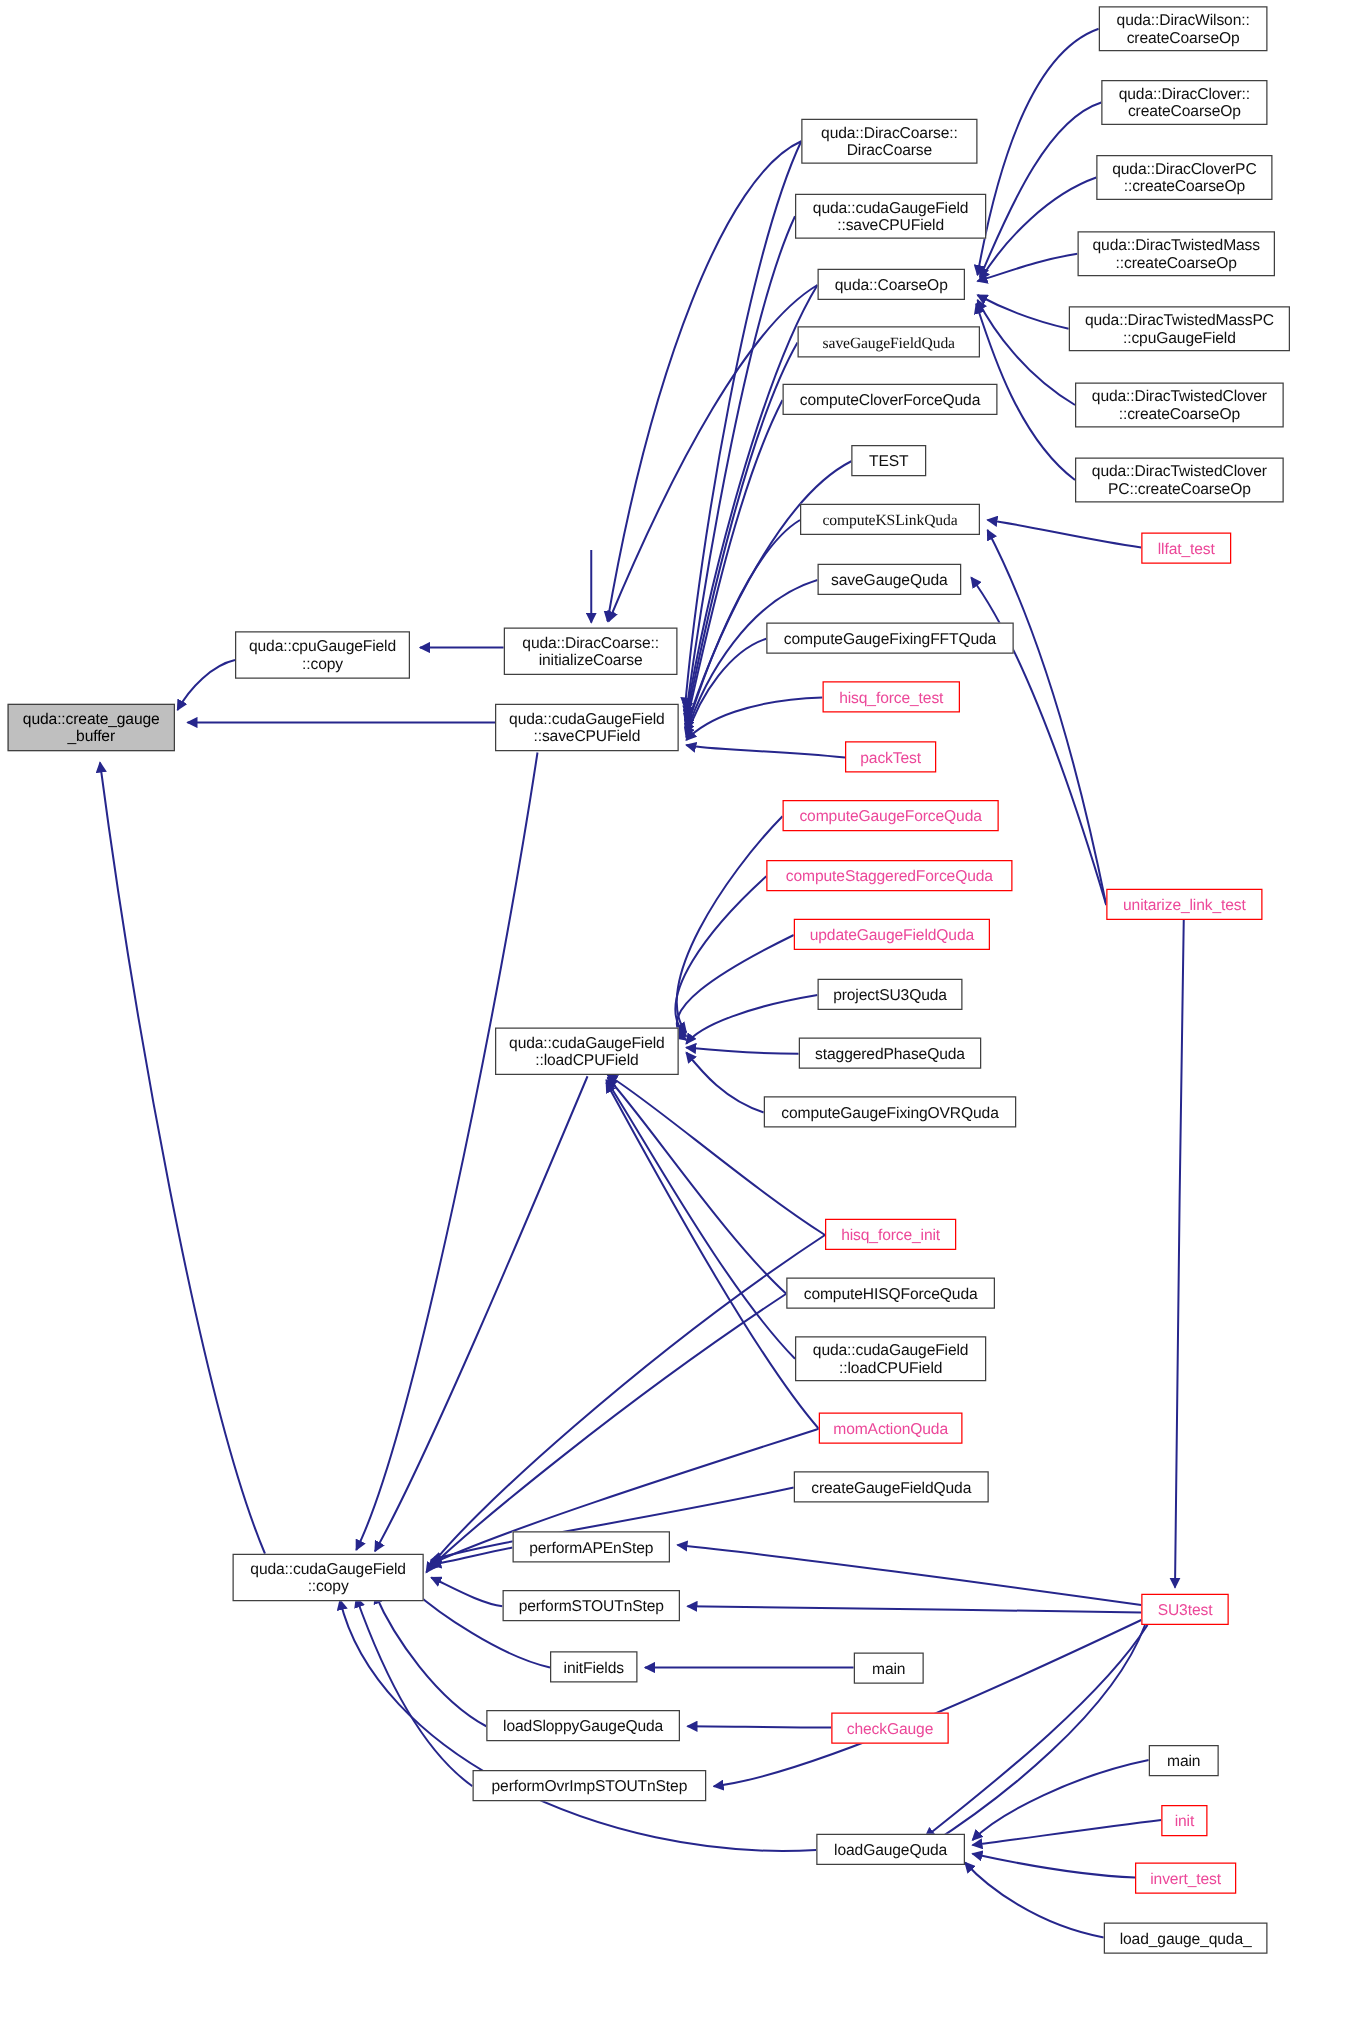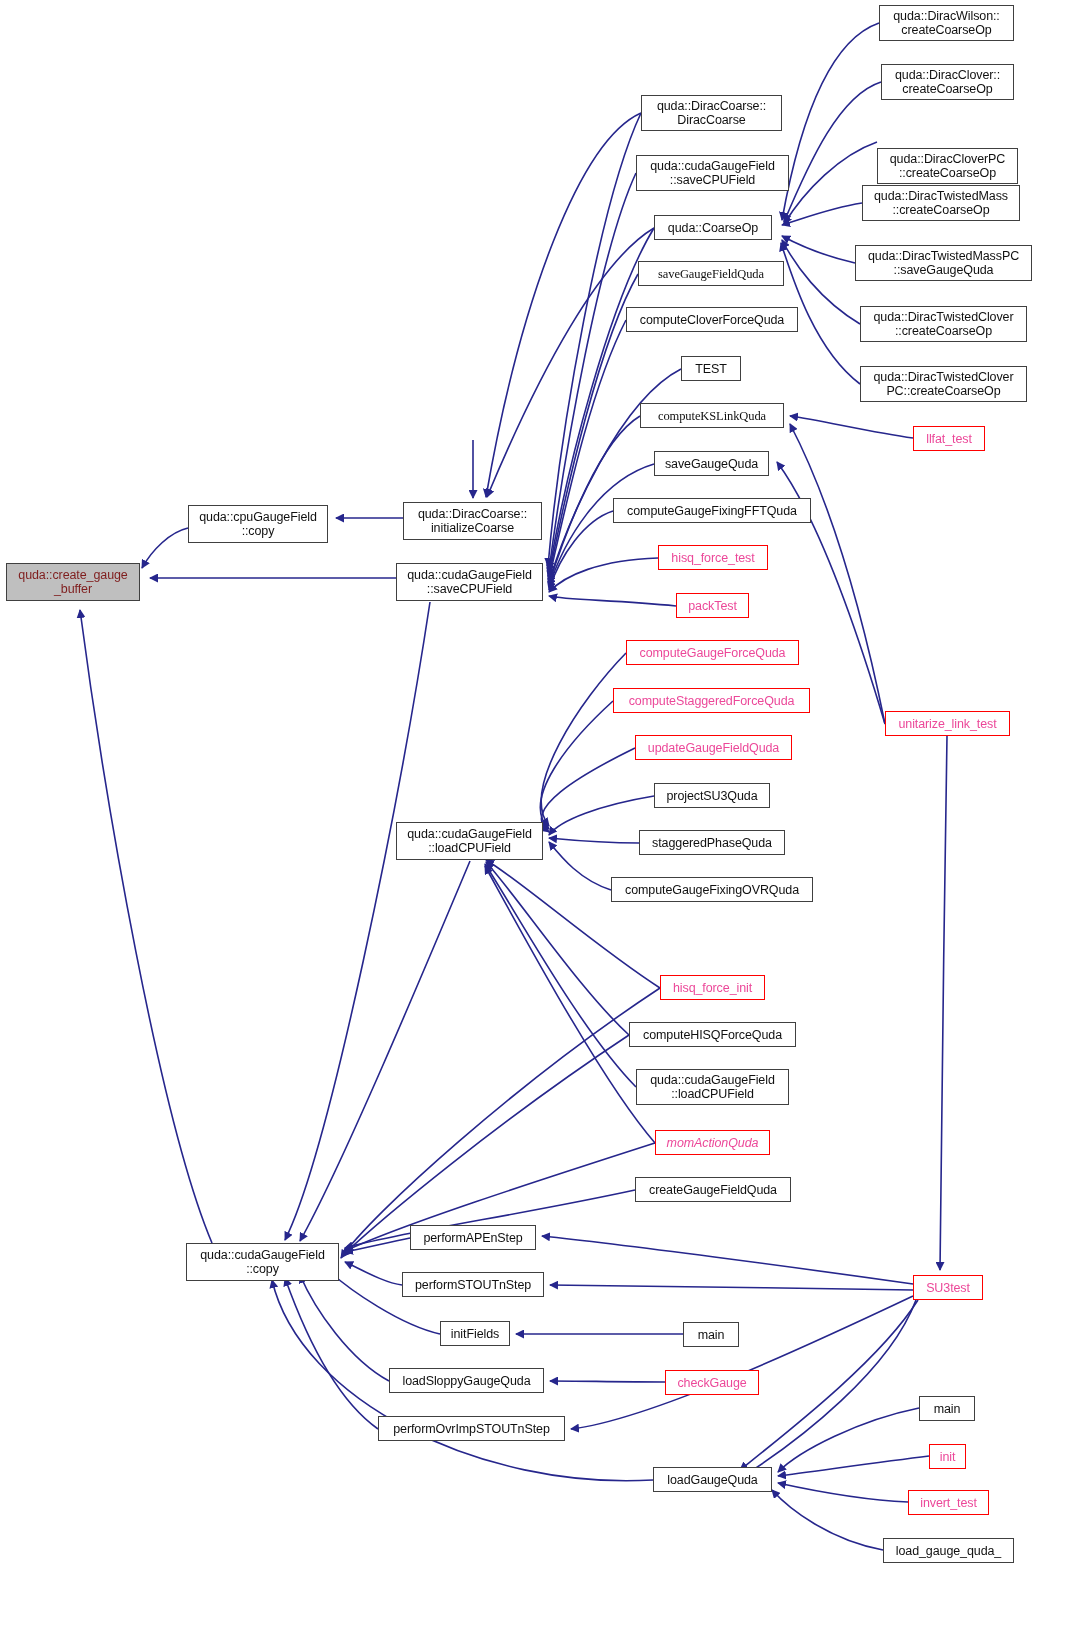--- a/index.html
+++ b/index.html
@@ -41,21 +41,21 @@
     padding: 0 16px;
     z-index: 5;
   }
   .node.red {
     border-color: #ff0000;
     color: #ec4899;
   }
   .node.hl {
     background: #bfbfbf;
     border-color: #404040;
-    color: #7f1d1d;
+    color: #000000;
   }
 </style>
 </head>
 <body>
 
 <div id="graph">
 
   <svg id="edges" viewBox="0 0 1084 1632" xmlns="http://www.w3.org/2000/svg">
     <defs>
       <marker id="ah" markerWidth="9" markerHeight="9" refX="8" refY="4.5" orient="auto" markerUnits="userSpaceOnUse">
@@ -199,38 +199,38 @@
 
   <div class="node" style="left:611px; top:877px; width:202px; height:25px;">computeGaugeFixingOVRQuda</div>
 
   <div class="node red" style="left:660px; top:975px; width:105px; height:25px;">hisq_force_init</div>
 
   <div class="node" style="left:629px; top:1022px; width:167px; height:25px;">computeHISQForceQuda</div>
 
   <div class="node" style="left:636px; top:1069px; width:153px; height:36px;">quda::cudaGaugeField
 ::loadCPUField</div>
 
-  <div class="node red" style="left:655px; top:1130px; width:115px; height:25px;font-style:italic;">momActionQuda</div>
+  <div class="node red" style="left:655px; top:1130px; width:115px; height:25px;">momActionQuda</div>
 
   <div class="node" style="left:635px; top:1177px; width:156px; height:25px;">createGaugeFieldQuda</div>
 
   <div class="node" style="left:879px; top:5px; width:135px; height:36px;">quda::DiracWilson::
 createCoarseOp</div>
 
   <div class="node" style="left:881px; top:64px; width:133px; height:36px;">quda::DiracClover::
 createCoarseOp</div>
 
-  <div class="node" style="left:877px; top:124px; width:141px; height:36px;margin-top:24px;">quda::DiracCloverPC
+  <div class="node" style="left:877px; top:124px; width:141px; height:36px;">quda::DiracCloverPC
 ::createCoarseOp</div>
 
   <div class="node" style="left:862px; top:185px; width:158px; height:36px;">quda::DiracTwistedMass
 ::createCoarseOp</div>
 
   <div class="node" style="left:855px; top:245px; width:177px; height:36px;">quda::DiracTwistedMassPC
-::saveGaugeQuda</div>
+::cpuGaugeField</div>
 
   <div class="node" style="left:860px; top:306px; width:167px; height:36px;">quda::DiracTwistedClover
 ::createCoarseOp</div>
 
   <div class="node" style="left:860px; top:366px; width:167px; height:36px;">quda::DiracTwistedClover
 PC::createCoarseOp</div>
 
   <div class="node red" style="left:913px; top:426px; width:72px; height:25px;">llfat_test</div>
 
   <div class="node red" style="left:885px; top:711px; width:125px; height:25px;">unitarize_link_test</div>

